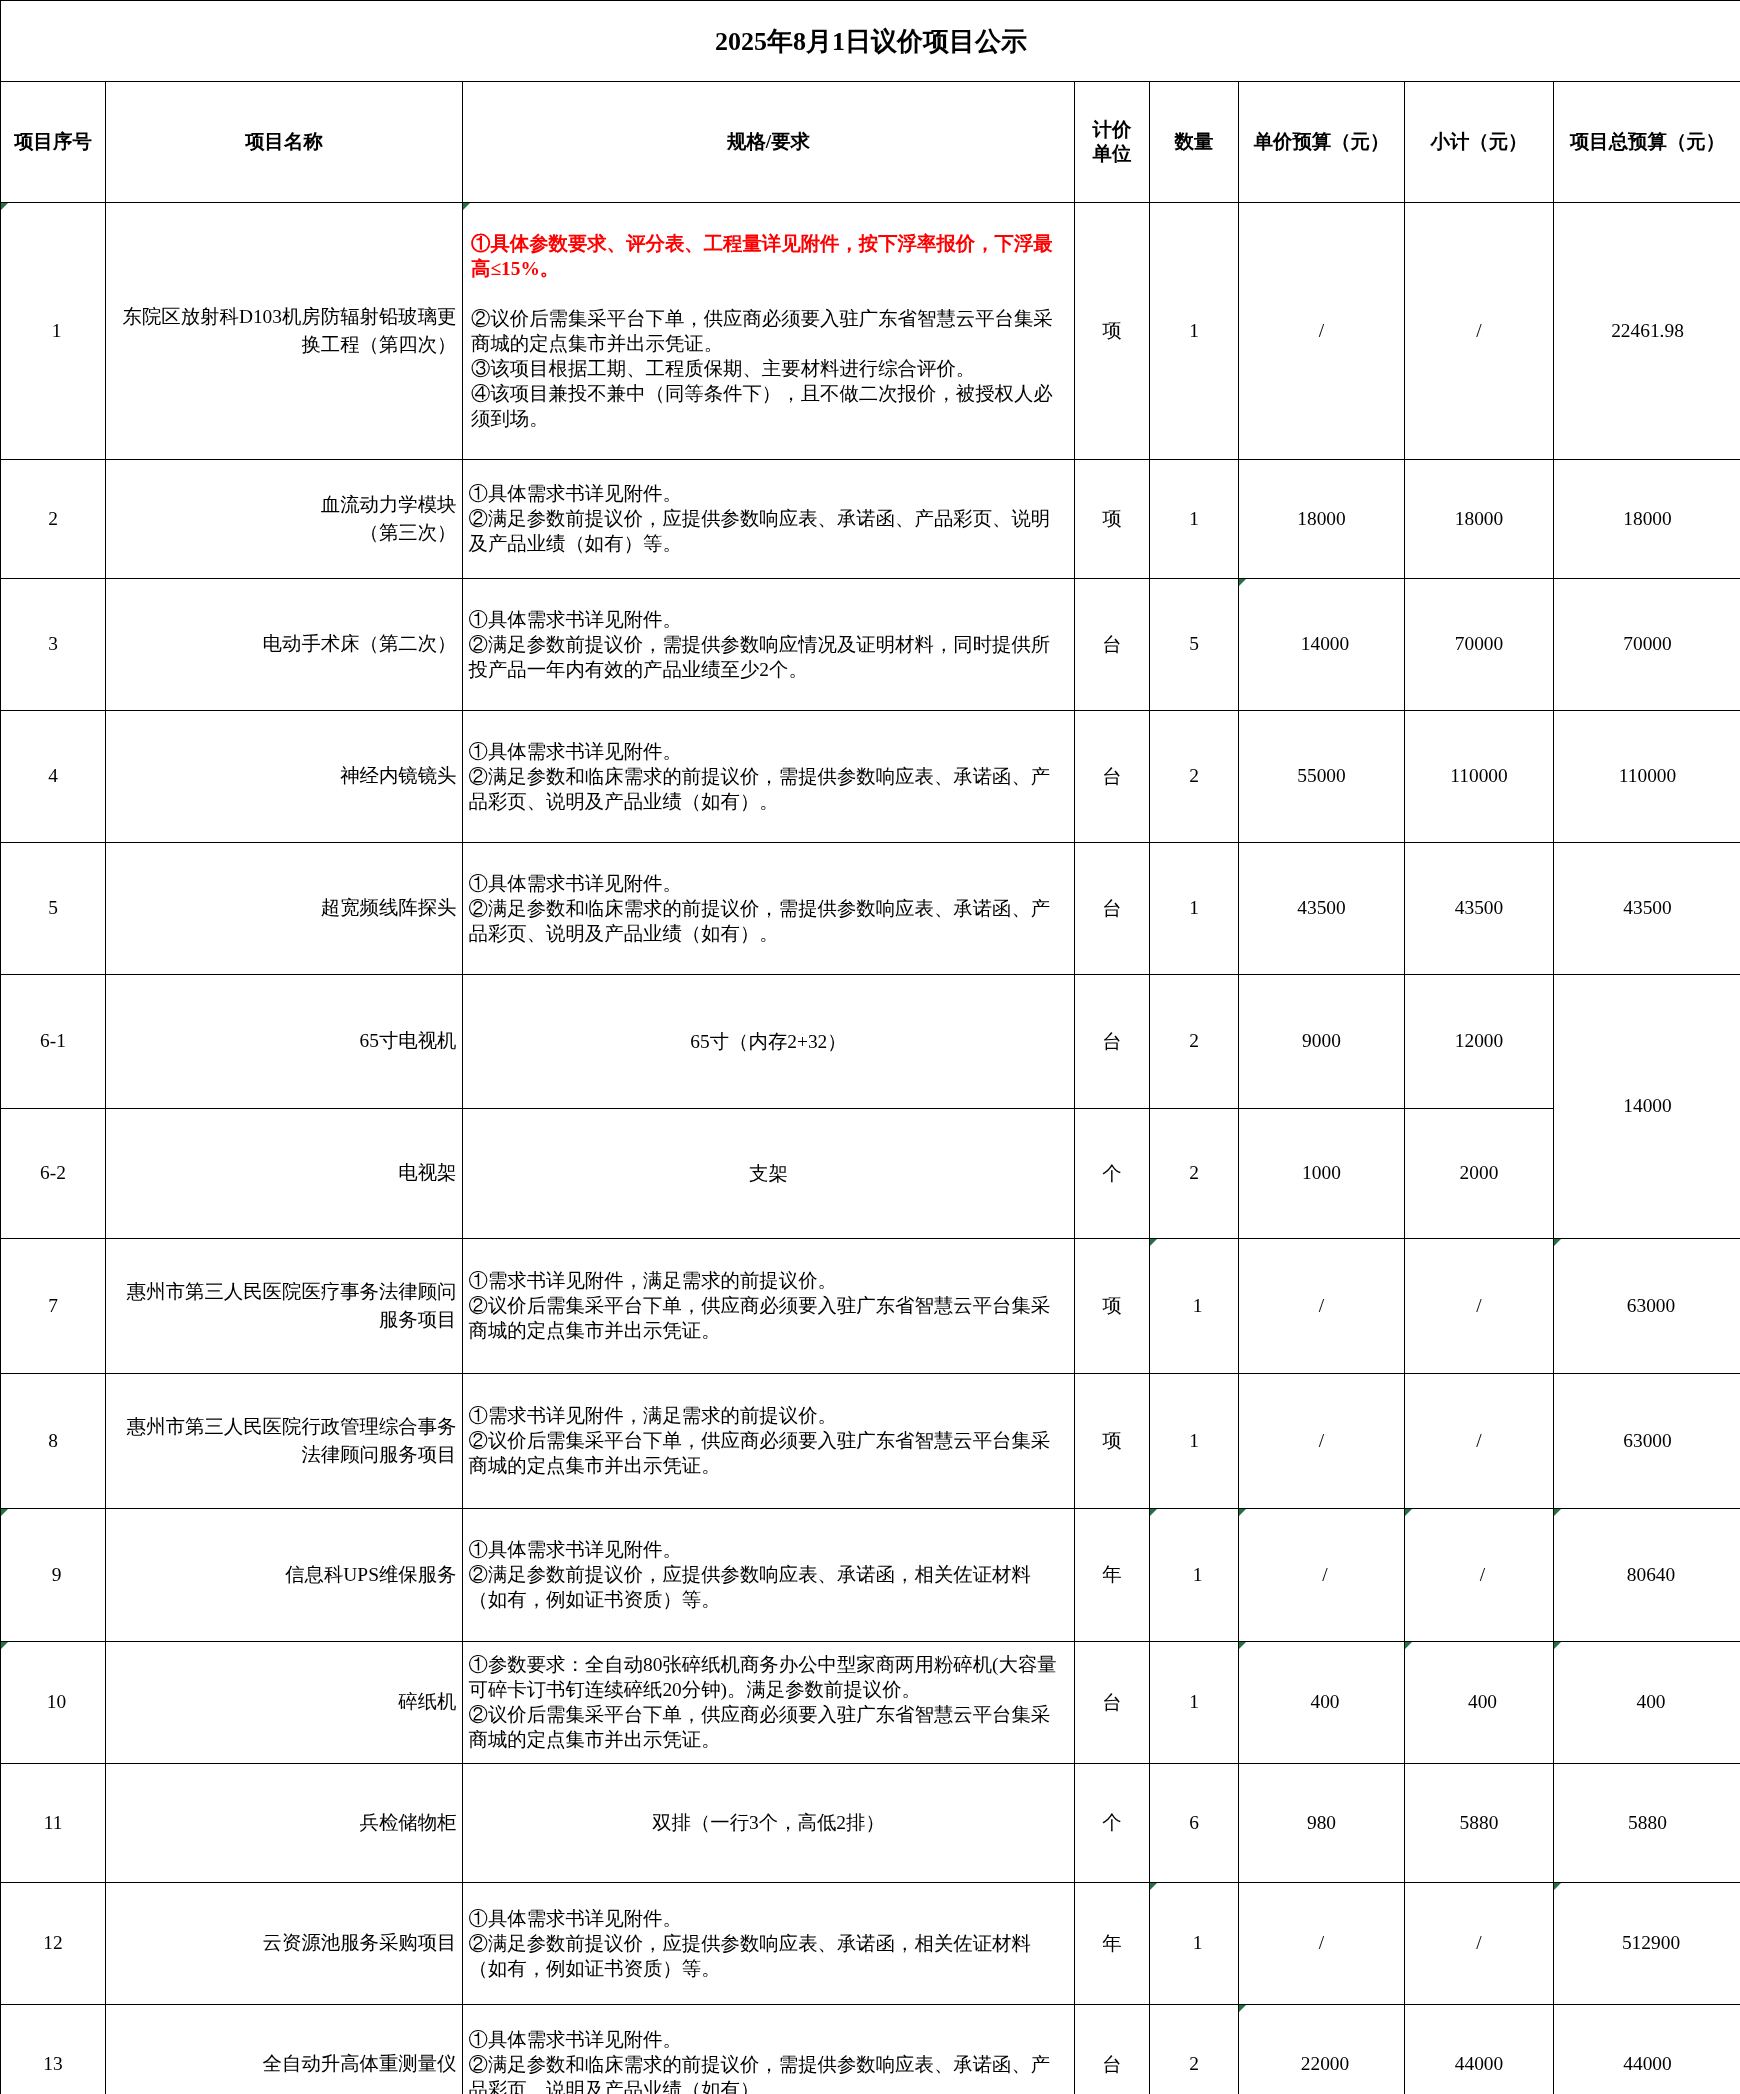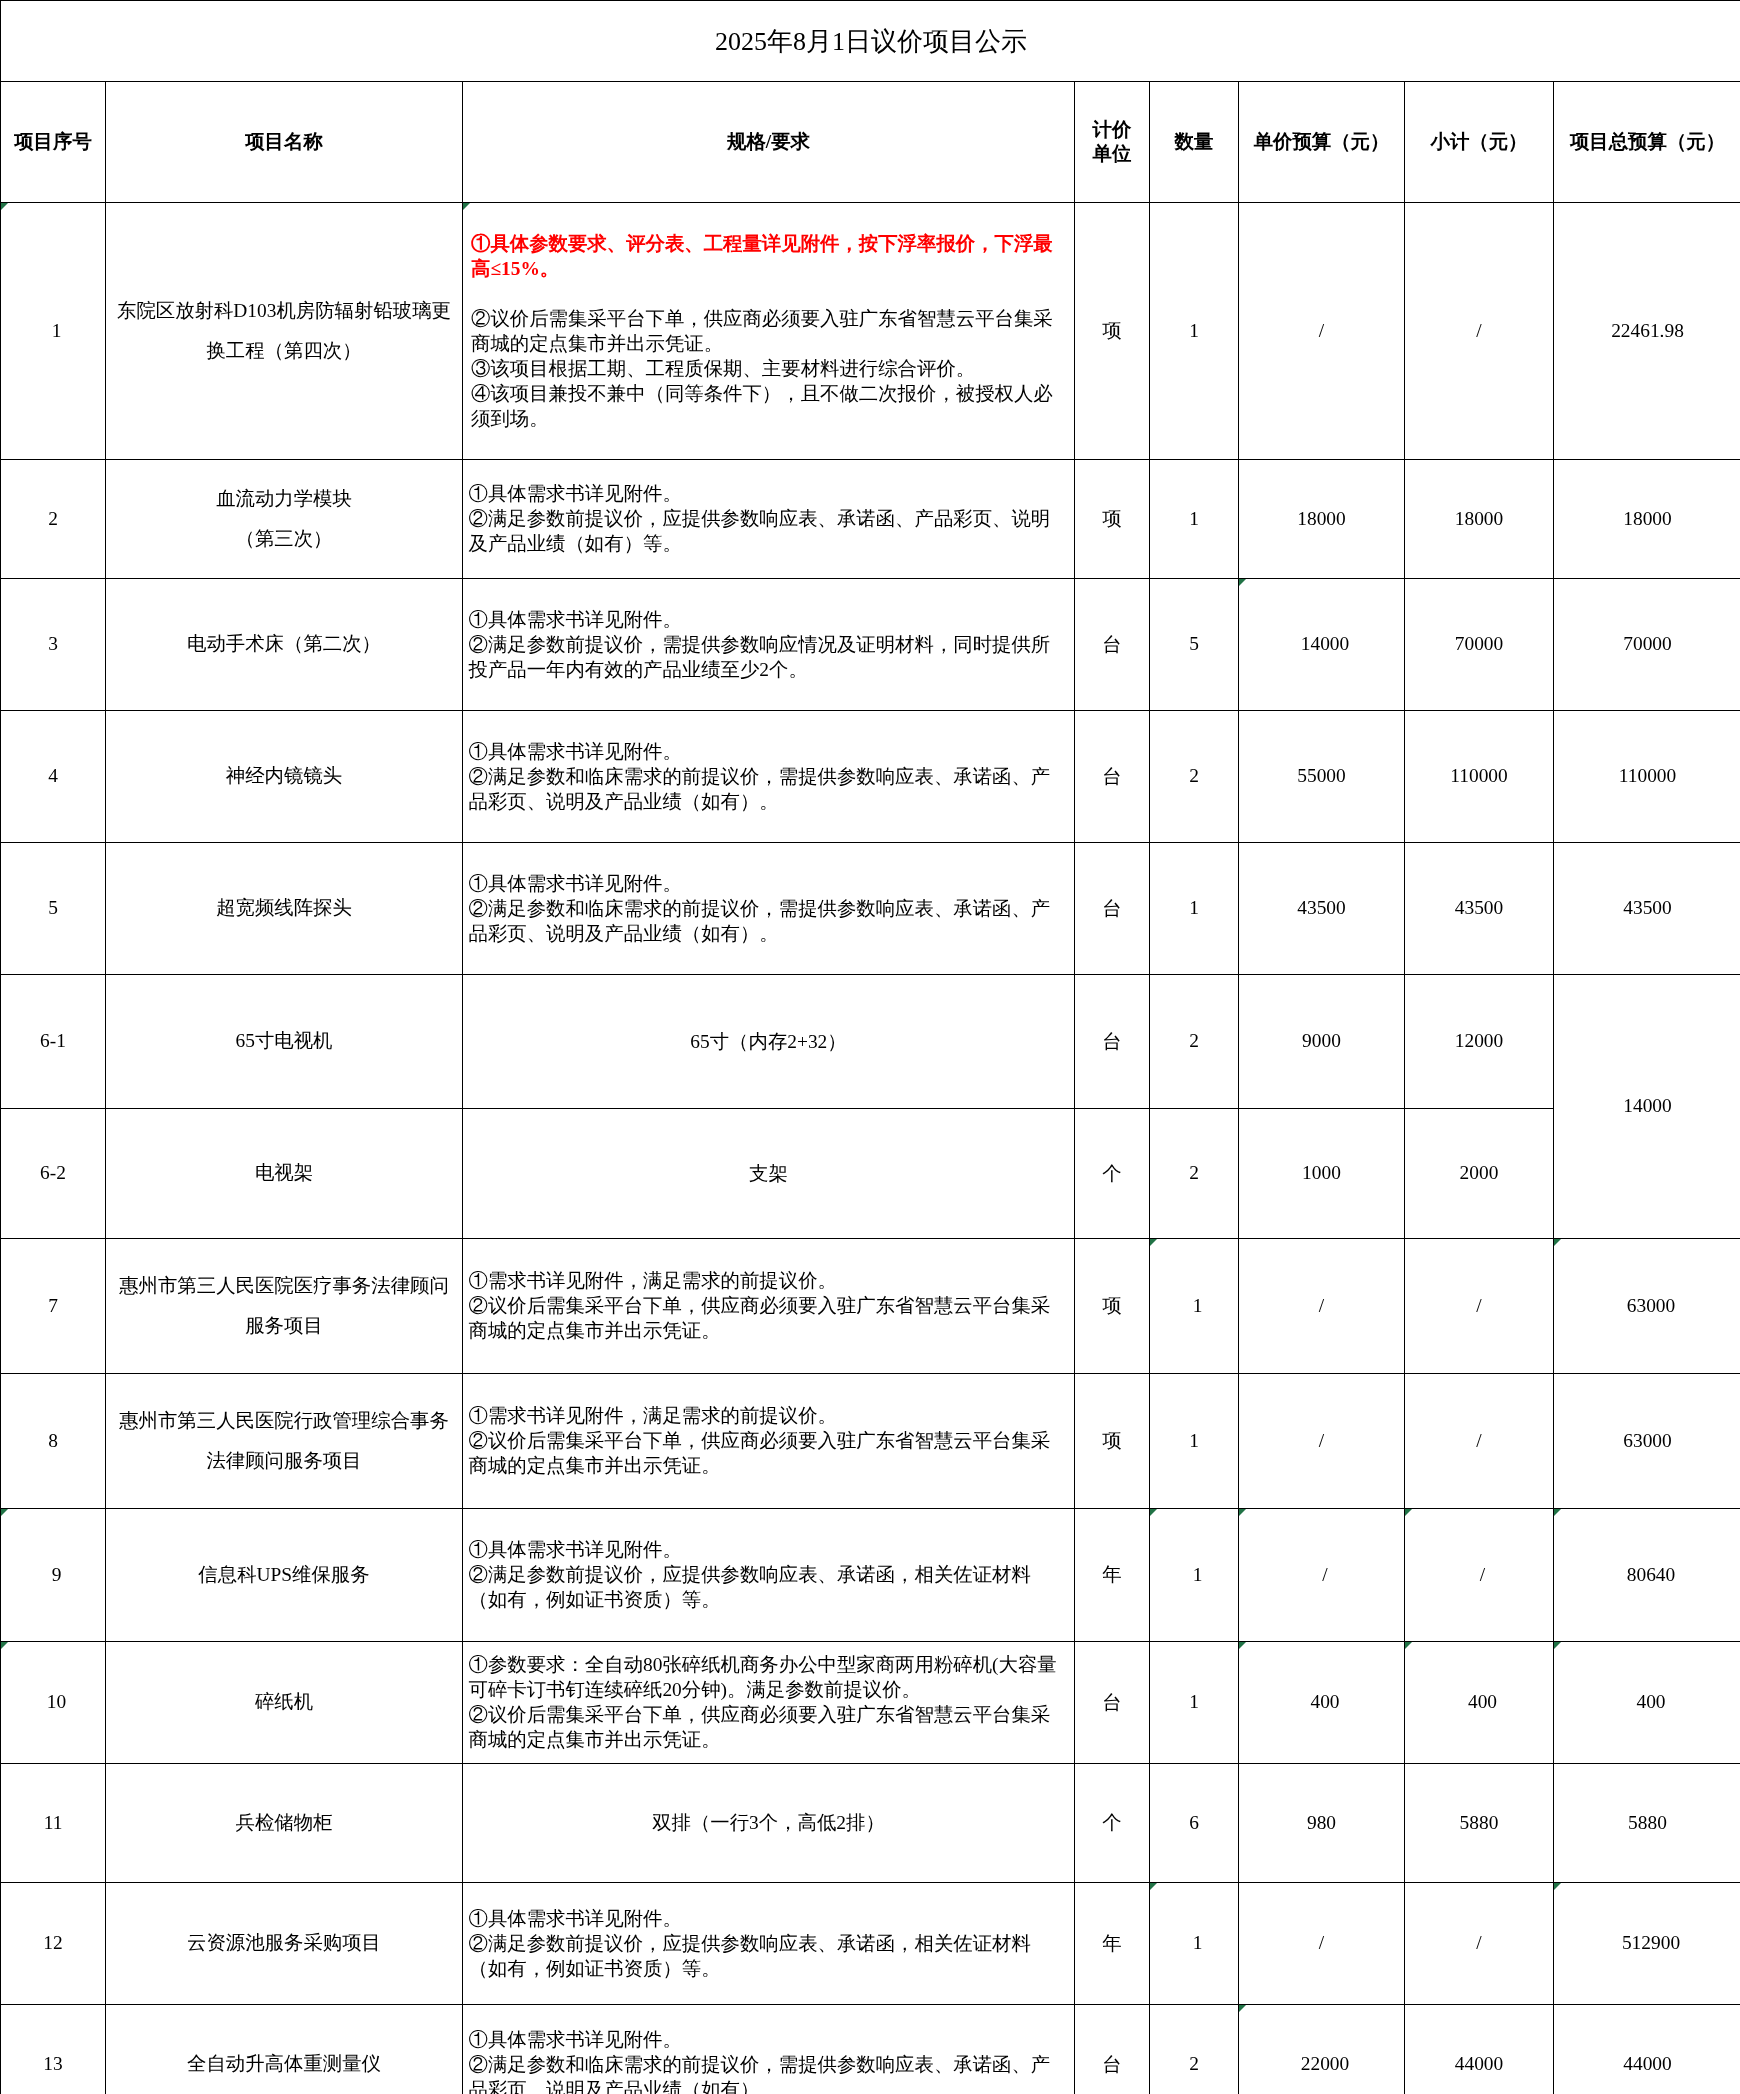--- a/index.html
+++ b/index.html
@@ -1,23 +1,23 @@
 <!DOCTYPE html>
 <html style="font-size:14.8px"><head>
 <meta charset="utf-8">
 <style>
   html,body{margin:0;padding:0;background:#ffffff;}
   body{font-family:"Liberation Serif","DejaVu Serif",serif;color:#000;}
   .sheet{width:1741px;}
   table{border-collapse:collapse;table-layout:fixed;width:1741px;border:1.8px solid #000;}
   td{border:0.9px solid #000;vertical-align:middle;font-size:19.4px;overflow:hidden;}
-  .title-cell{height:78px;text-align:center;font-weight:normal;font-size:26px;}
+  .title-cell{height:78px;text-align:center;font-weight:bold;font-size:26px;}
   .head td{font-weight:bold;text-align:center;line-height:24px;white-space:pre-line;}
   .c{text-align:center;}
-  .name-cell{text-align:center;white-space:pre-line;line-height:40px;padding:1.8px 5.5px;}
+  .name-cell{text-align:right;white-space:pre-line;line-height:28px;padding:1.8px 5.5px;}
   .spec-cell{text-align:left;white-space:pre-line;line-height:25px;padding:2.8px 5.5px;}
   .spec-center{text-align:center;}
   .red{color:#FF0000;font-weight:bold;}
   .thick td{border-bottom:1.8px solid #000;}
   .tri{position:relative;padding-left:8px;}
   .tri::before{content:"";position:absolute;top:0;left:0;width:0;height:0;
     border-top:7.4px solid #217346;border-right:7.4px solid transparent;}
   
   .hr-head{height:121px;font-family:Liberation Serif, serif;} .h1{height:194px;} .h2{height:119px;} .h3{height:132px;}
   .h4{height:132px;} .h5{height:132px;} .h6a{height:134px;} .h6b{height:130px;margin-left:26px;}

